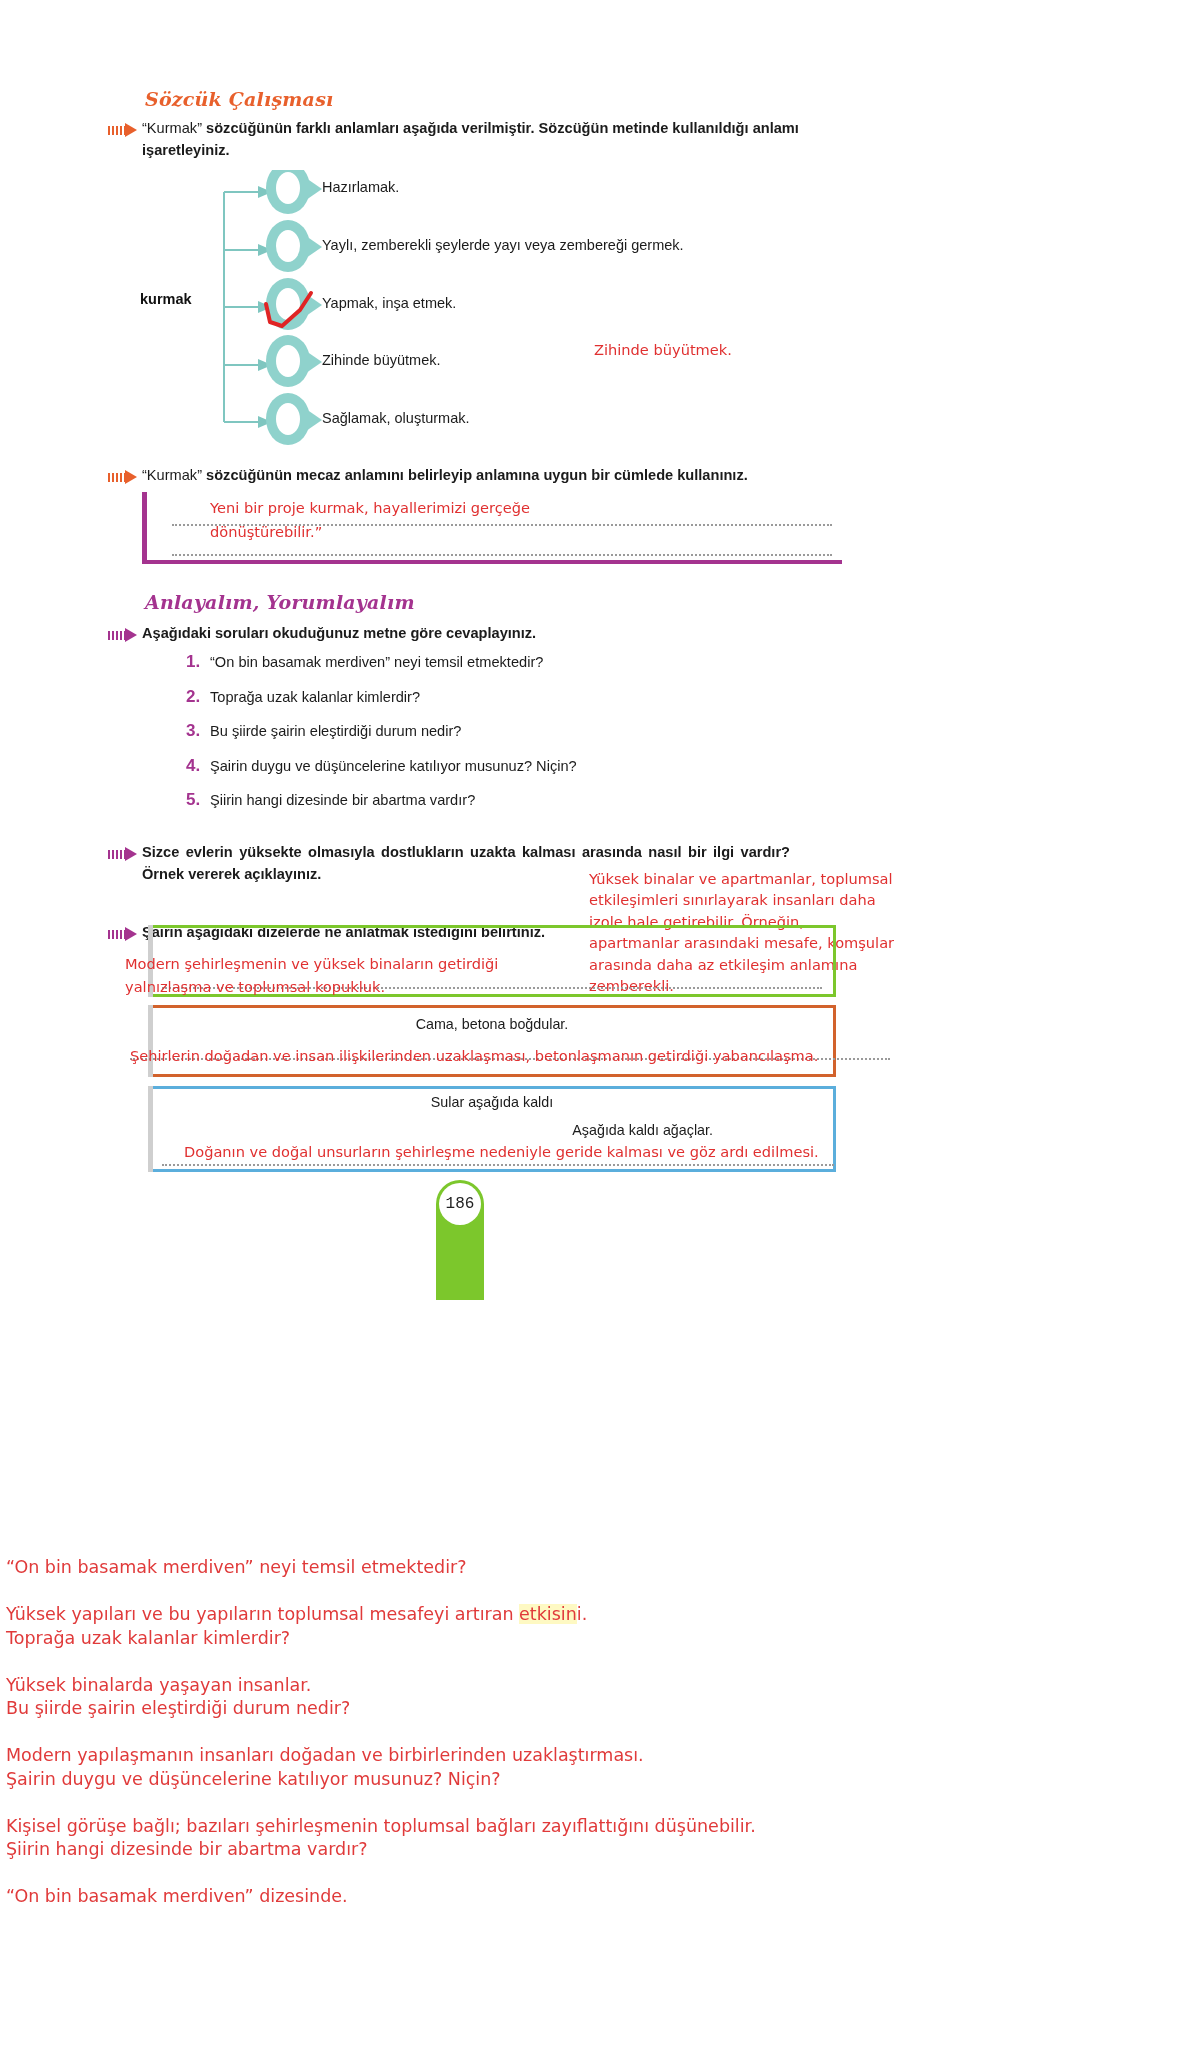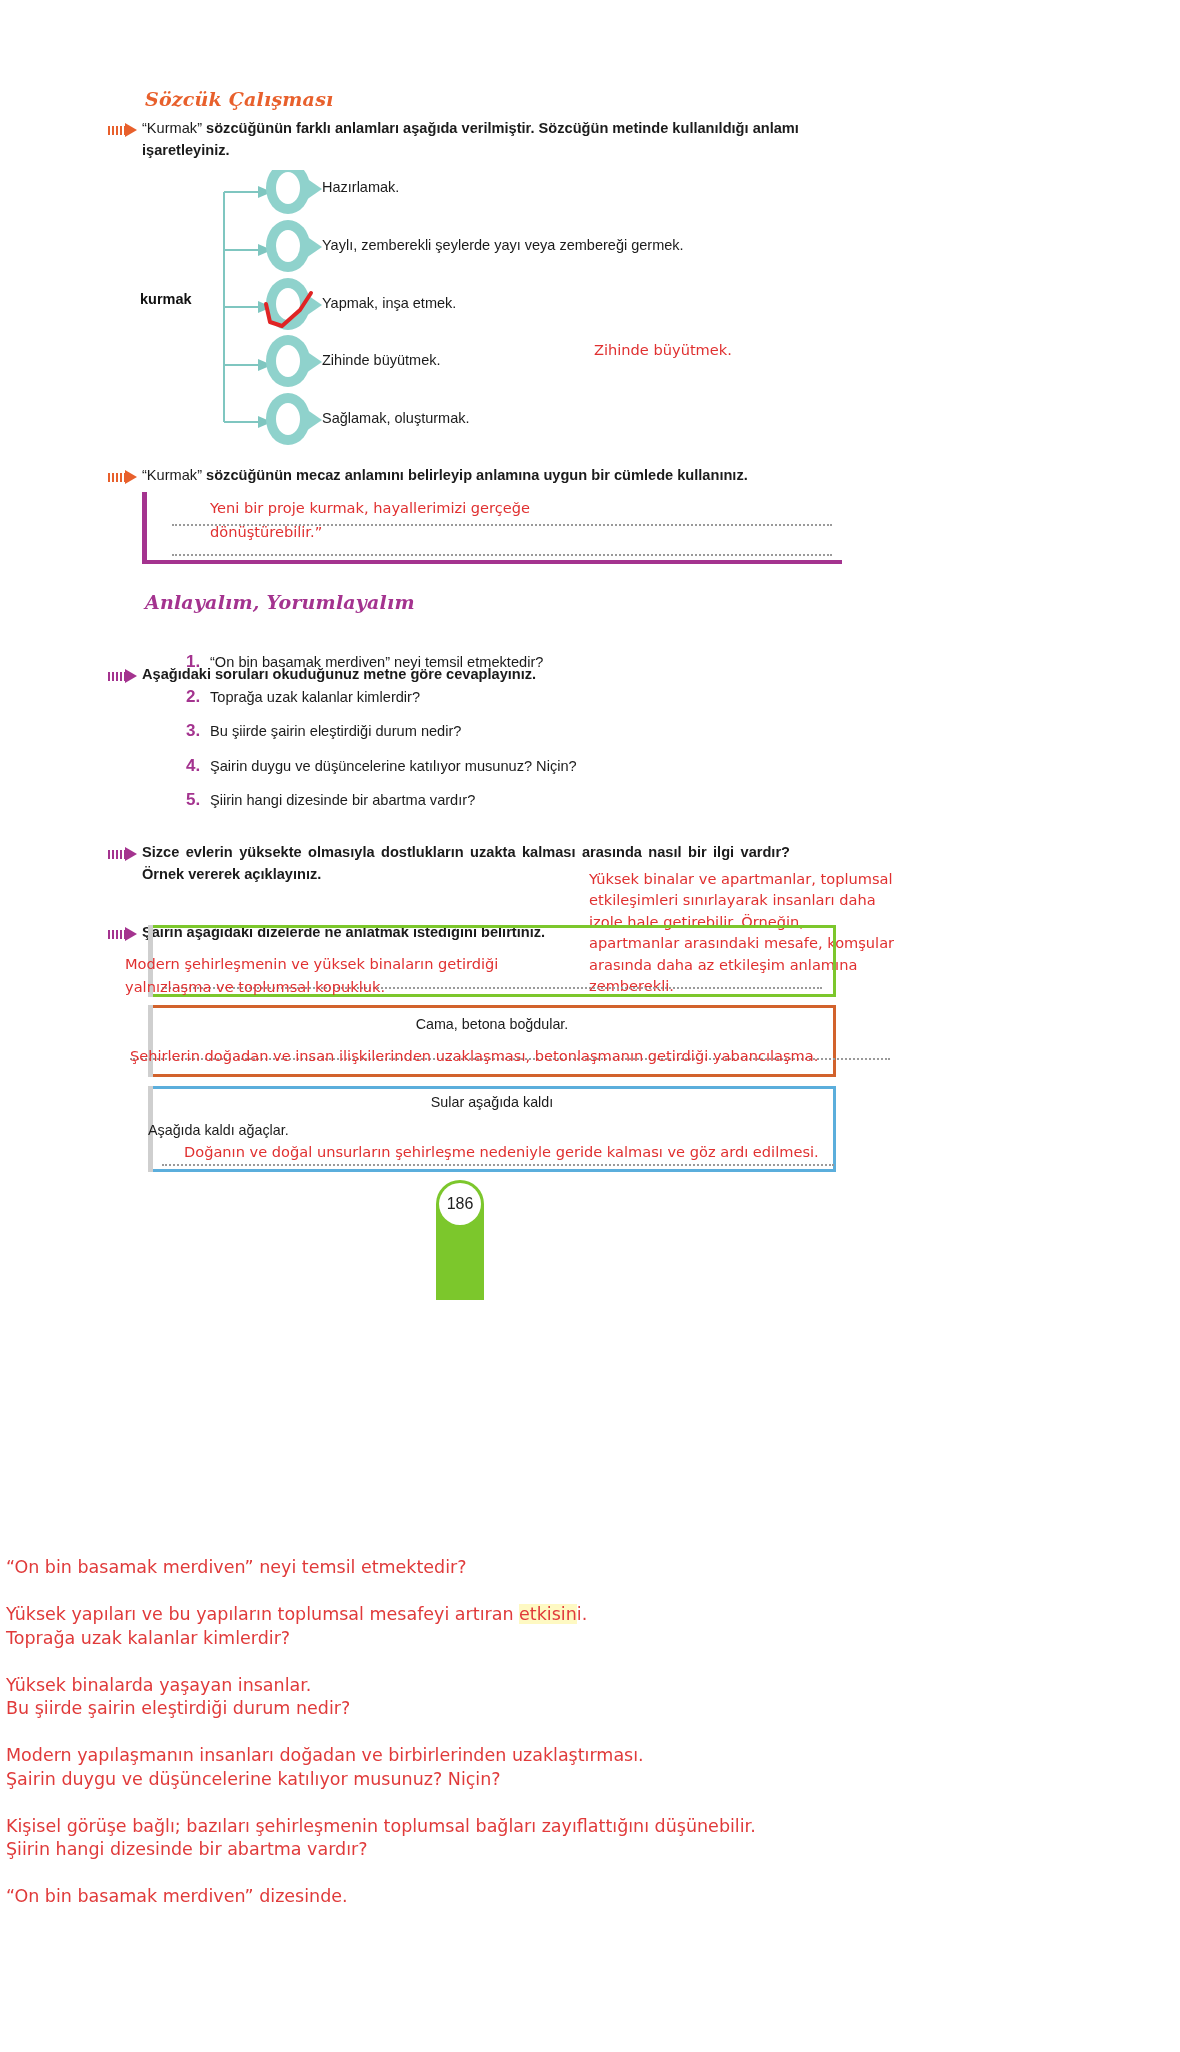--- a/index.html
+++ b/index.html
@@ -104,21 +104,21 @@
     z-index: 5;
   }
   #pagetab .circle {
     position: absolute;
     left: 3px; top: 3px;
     width: 42px; height: 42px;
     border-radius: 50%;
     background: #ffffff;
     color: #222;
     font-size: 16px;
-    display: flex; align-items: center; justify-content: center;
+    display: flex; align-items: center; justify-content: center; font-family: Liberation Mono, monospace;
   }
 
   
   #overlay {
     position: absolute;
     left: 0; top: 1556px;
     width: 1180px; height: 496px;
     padding: 0 6px;
   }
   #overlay .line {
@@ -223,21 +223,21 @@
     <div style="position:absolute;left:0;top:0;width:5px;height:72px;background:#A4338F;"></div>
     <div style="position:absolute;left:0;bottom:0;width:700px;height:4px;background:#A4338F;"></div>
     <div class="dotline" style="position:absolute;left:30px;top:32px;width:660px;"></div>
     <div class="dotline" style="position:absolute;left:30px;top:62px;width:660px;"></div>
     <div class="hand" style="position:absolute;left:68px;top:6px;">Yeni bir proje kurmak, hayallerimizi gerçeğe</div>
     <div class="hand" style="position:absolute;left:68px;top:30px;">dönüştürebilir.”</div>
   </div>
 
   <div style="position:absolute;left:145px;top:591px;" class="sec-head purple">Anlayalım, Yorumlayalım</div>
 
-  <div class="q-row" style="position:absolute;left:108px;top:623px;width:700px;margin-top:41px;">
+  <div class="q-row" style="position:absolute;left:108px;top:623px;width:700px;">
     <span class="bullet purple">
         <i></i>
         <b></b>
       </span>
     <span class="q-text" style="width:660px;"><b>Aşağıdaki soruları okuduğunuz metne göre cevaplayınız.</b></span>
   </div>
 
   <div id="qlist" style="position:absolute;left:186px;top:652px;width:660px;">
       <div style="display: flex; align-items: baseline; margin-bottom: 13px;">
         <span style="color: rgb(164, 51, 143); font-weight: bold; font-size: 17px; width: 24px; flex: 0 0 24px;">1.</span>
@@ -305,21 +305,21 @@
     <div class="dotline" style="position:absolute;left:-18px;top:53px;width:760px;"></div>
     <div class="hand" style="position:absolute;left:-18px;top:41px;white-space:nowrap;">Şehirlerin doğadan ve insan ilişkilerinden uzaklaşması, betonlaşmanın getirdiği yabancılaşma.</div>
   </div>
 
   <div class="abox" style="left:148px;top:1086px;width:688px;height:86px;">
     <div style="position:absolute;left:0;top:0;width:688px;height:3px;background:#5BAEDC;"></div>
     <div style="position:absolute;left:0;bottom:0;width:688px;height:3px;background:#5BAEDC;"></div>
     <div style="position:absolute;left:0;top:0;width:5px;height:86px;background:#cfcfcf;"></div>
     <div style="position:absolute;right:0;top:0;width:3px;height:86px;background:#5BAEDC;"></div>
     <div class="printed" style="position:absolute;left:0;top:8px;width:688px;text-align:center;">Sular aşağıda kaldı</div>
-    <div class="printed" style="position:absolute;left:0;top:36px;width:565px;text-align:left;">Aşağıda kaldı ağaçlar.</div>
+    <div class="printed" style="position:absolute;left:0;top:36px;width:565px;text-align:right;">Aşağıda kaldı ağaçlar.</div>
     <div class="dotline" style="position:absolute;left:14px;top:78px;width:672px;"></div>
     <div class="hand" style="position:absolute;left:36px;top:56px;white-space:nowrap;">Doğanın ve doğal unsurların şehirleşme nedeniyle geride kalması ve göz ardı edilmesi.</div>
   </div>
 
   <div id="pagetab">
     <div class="circle">186</div>
   </div>
 
 </div>
 

